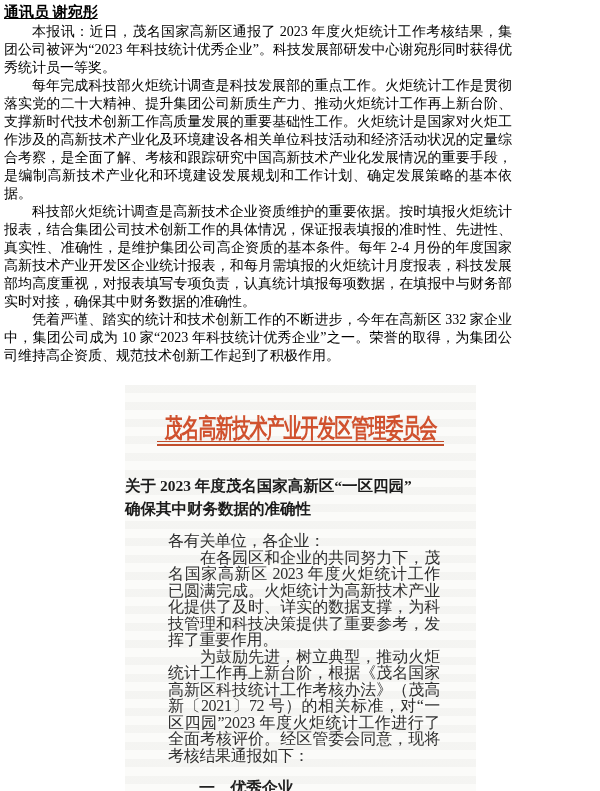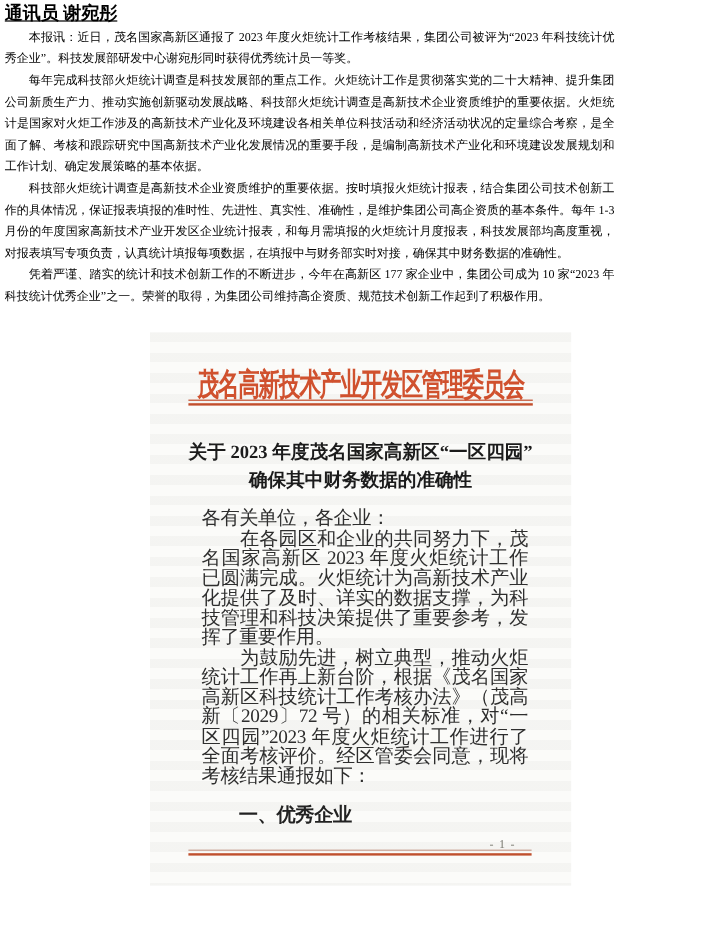--- a/index.html
+++ b/index.html
@@ -11,21 +11,21 @@
     font-family:"Liberation Serif","DejaVu Serif",serif;
     color:#000;
   }
   
   .article{padding:2px 4px 0 4px;}
   .byline{
     font-size:15px;font-weight:bold;text-decoration:underline;
     line-height:20px;margin-bottom:1px;
   }
   .apara{
-    margin:0;font-size:10px;line-height:18px;
+    margin:0;font-size:14px;line-height:18px;
     text-align:justify;text-indent:2em;
   }
   
   .scan{
     position:relative;
     width:351px;height:461px;
     margin:20px 0 0 125px;
     background:#fbfbf9;
     background-image:repeating-linear-gradient(
       180deg,
@@ -43,21 +43,21 @@
     white-space:nowrap;
   }
   .red-rule{
     margin:14px 32px 0 32px;
     height:2px;
     border-top:1px solid #c24e2c;
     border-bottom:2px solid #c24e2c;
   }
   .ntitle{
     margin-top:28px;
-    text-align:center;
+    text-align:left;
     font-size:15.5px;font-weight:bold;
     line-height:23px;color:#1b1b1b;
   }
   .nbody{
     margin:13px 36px 0 43px;
     font-size:16px;line-height:16.5px;
     letter-spacing:-0.3px;
     color:#2e2e2e;
     text-align:justify;
   }
@@ -86,44 +86,44 @@
 <body>
 
 <div class="page">
 
   <div class="article">
     <div class="byline">通讯员 谢宛彤</div>
     <div class="paras">
 
         <p class="apara">本报讯：近日，茂名国家高新区通报了 2023 年度火炬统计工作考核结果，集团公司被评为“2023 年科技统计优秀企业”。科技发展部研发中心谢宛彤同时获得优秀统计员一等奖。</p>
 
-        <p class="apara">每年完成科技部火炬统计调查是科技发展部的重点工作。火炬统计工作是贯彻落实党的二十大精神、提升集团公司新质生产力、推动实施创新驱动发展战略、科技部火炬统计调查是高新技术企业资质维护的重要依据。火炬统计是国家对火炬工作涉及的高新技术产业化及环境建设各相关单位科技活动和经济活动状况的定量综合考察，是全面了解、考核和跟踪研究中国高新技术产业化发展情况的重要手段，是编制高新技术产业化和环境建设发展规划和工作计划、确定发展策略的基本依据。</p>
+        <p class="apara">每年完成科技部火炬统计调查是科技发展部的重点工作。火炬统计工作是贯彻落实党的二十大精神、提升集团公司新质生产力、推动火炬统计工作再上新台阶、支撑新时代技术创新工作高质量发展的重要基础性工作。火炬统计是国家对火炬工作涉及的高新技术产业化及环境建设各相关单位科技活动和经济活动状况的定量综合考察，是全面了解、考核和跟踪研究中国高新技术产业化发展情况的重要手段，是编制高新技术产业化和环境建设发展规划和工作计划、确定发展策略的基本依据。</p>
 
-        <p class="apara">科技部火炬统计调查是高新技术企业资质维护的重要依据。按时填报火炬统计报表，结合集团公司技术创新工作的具体情况，保证报表填报的准时性、先进性、真实性、准确性，是维护集团公司高企资质的基本条件。每年 1-3 月份的年度国家高新技术产业开发区企业统计报表，和每月需填报的火炬统计月度报表，科技发展部均高度重视，对报表填写专项负责，认真统计填报每项数据，在填报中与财务部实时对接，确保其中财务数据的准确性。</p>
+        <p class="apara">科技部火炬统计调查是高新技术企业资质维护的重要依据。按时填报火炬统计报表，结合集团公司技术创新工作的具体情况，保证报表填报的准时性、先进性、真实性、准确性，是维护集团公司高企资质的基本条件。每年 2-4 月份的年度国家高新技术产业开发区企业统计报表，和每月需填报的火炬统计月度报表，科技发展部均高度重视，对报表填写专项负责，认真统计填报每项数据，在填报中与财务部实时对接，确保其中财务数据的准确性。</p>
 
-        <p class="apara">凭着严谨、踏实的统计和技术创新工作的不断进步，今年在高新区 177 家企业中，集团公司成为 10 家“2023 年科技统计优秀企业”之一。荣誉的取得，为集团公司维持高企资质、规范技术创新工作起到了积极作用。</p>
+        <p class="apara">凭着严谨、踏实的统计和技术创新工作的不断进步，今年在高新区 332 家企业中，集团公司成为 10 家“2023 年科技统计优秀企业”之一。荣誉的取得，为集团公司维持高企资质、规范技术创新工作起到了积极作用。</p>
       </div>
   </div>
 
   <div class="scan">
     <div class="issuer">茂名高新技术产业开发区管理委员会</div>
     <div class="red-rule"></div>
 
     <div class="ntitle">
       <div>关于 2023 年度茂名国家高新区“一区四园”</div>
       <div>确保其中财务数据的准确性</div>
     </div>
 
     <div class="nbody">
       <p class="salutation">各有关单位，各企业：</p>
       <div>
 
           <p class="npara">在各园区和企业的共同努力下，茂名国家高新区 2023 年度火炬统计工作已圆满完成。火炬统计为高新技术产业化提供了及时、详实的数据支撑，为科技管理和科技决策提供了重要参考，发挥了重要作用。</p>
 
-          <p class="npara">为鼓励先进，树立典型，推动火炬统计工作再上新台阶，根据《茂名国家高新区科技统计工作考核办法》（茂高新〔2029〕72 号）的相关标准，对“一区四园”2023 年度火炬统计工作进行了全面考核评价。经区管委会同意，现将考核结果通报如下：</p>
+          <p class="npara">为鼓励先进，树立典型，推动火炬统计工作再上新台阶，根据《茂名国家高新区科技统计工作考核办法》（茂高新〔2021〕72 号）的相关标准，对“一区四园”2023 年度火炬统计工作进行了全面考核评价。经区管委会同意，现将考核结果通报如下：</p>
         </div>
       <p class="nsection">一、优秀企业</p>
     </div>
 
     <div class="pagenum">- 1 -</div>
     <div class="footer-rule"></div>
   </div>
 
 </div>
 

